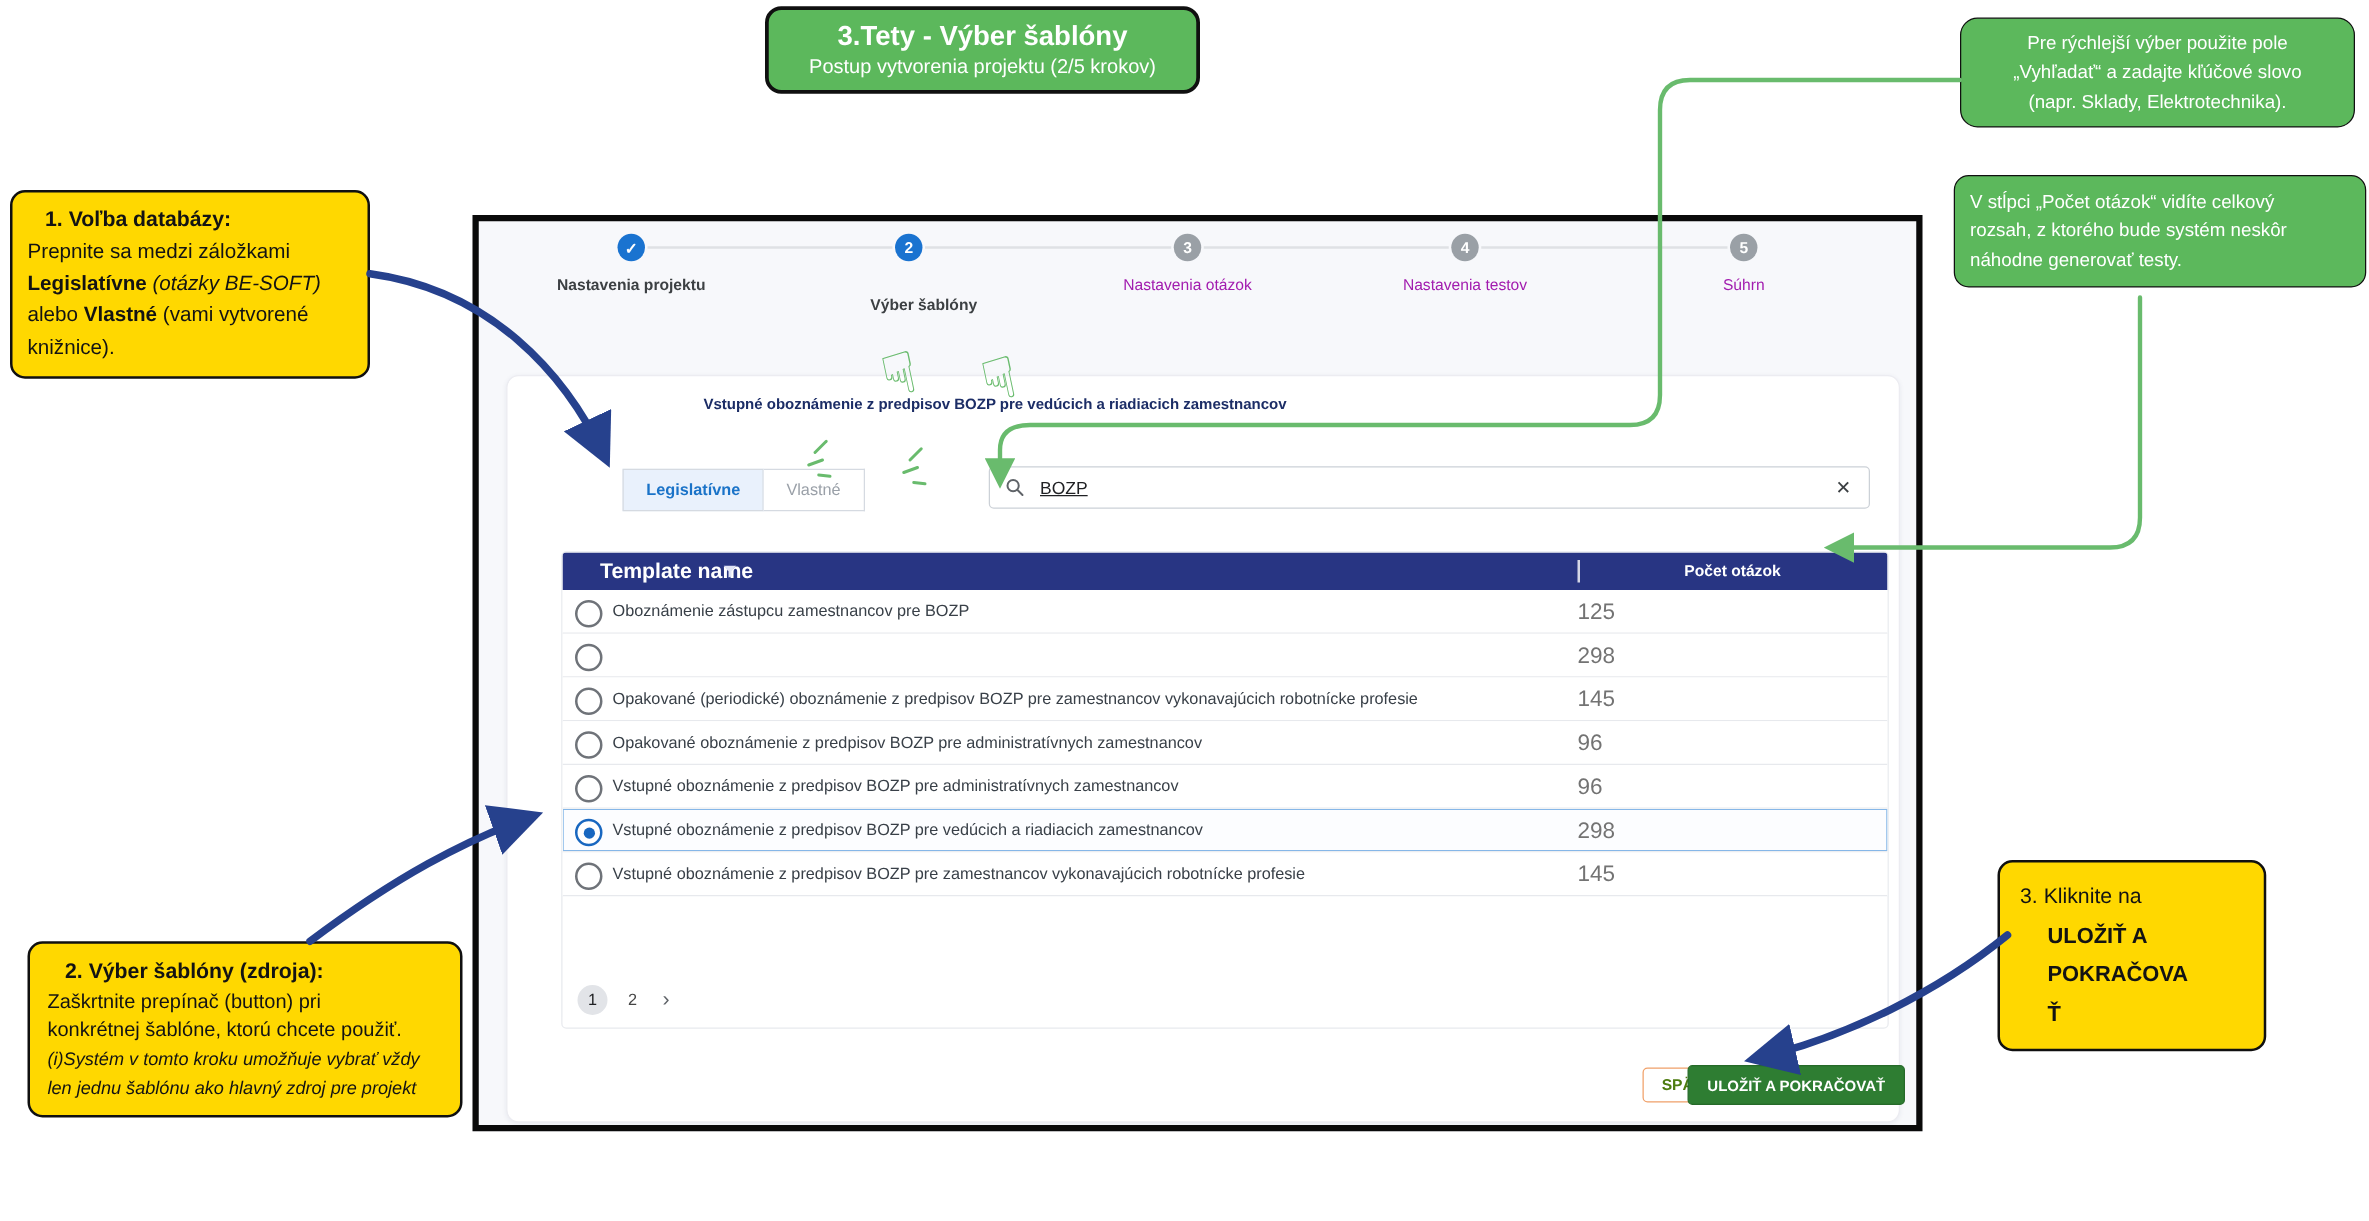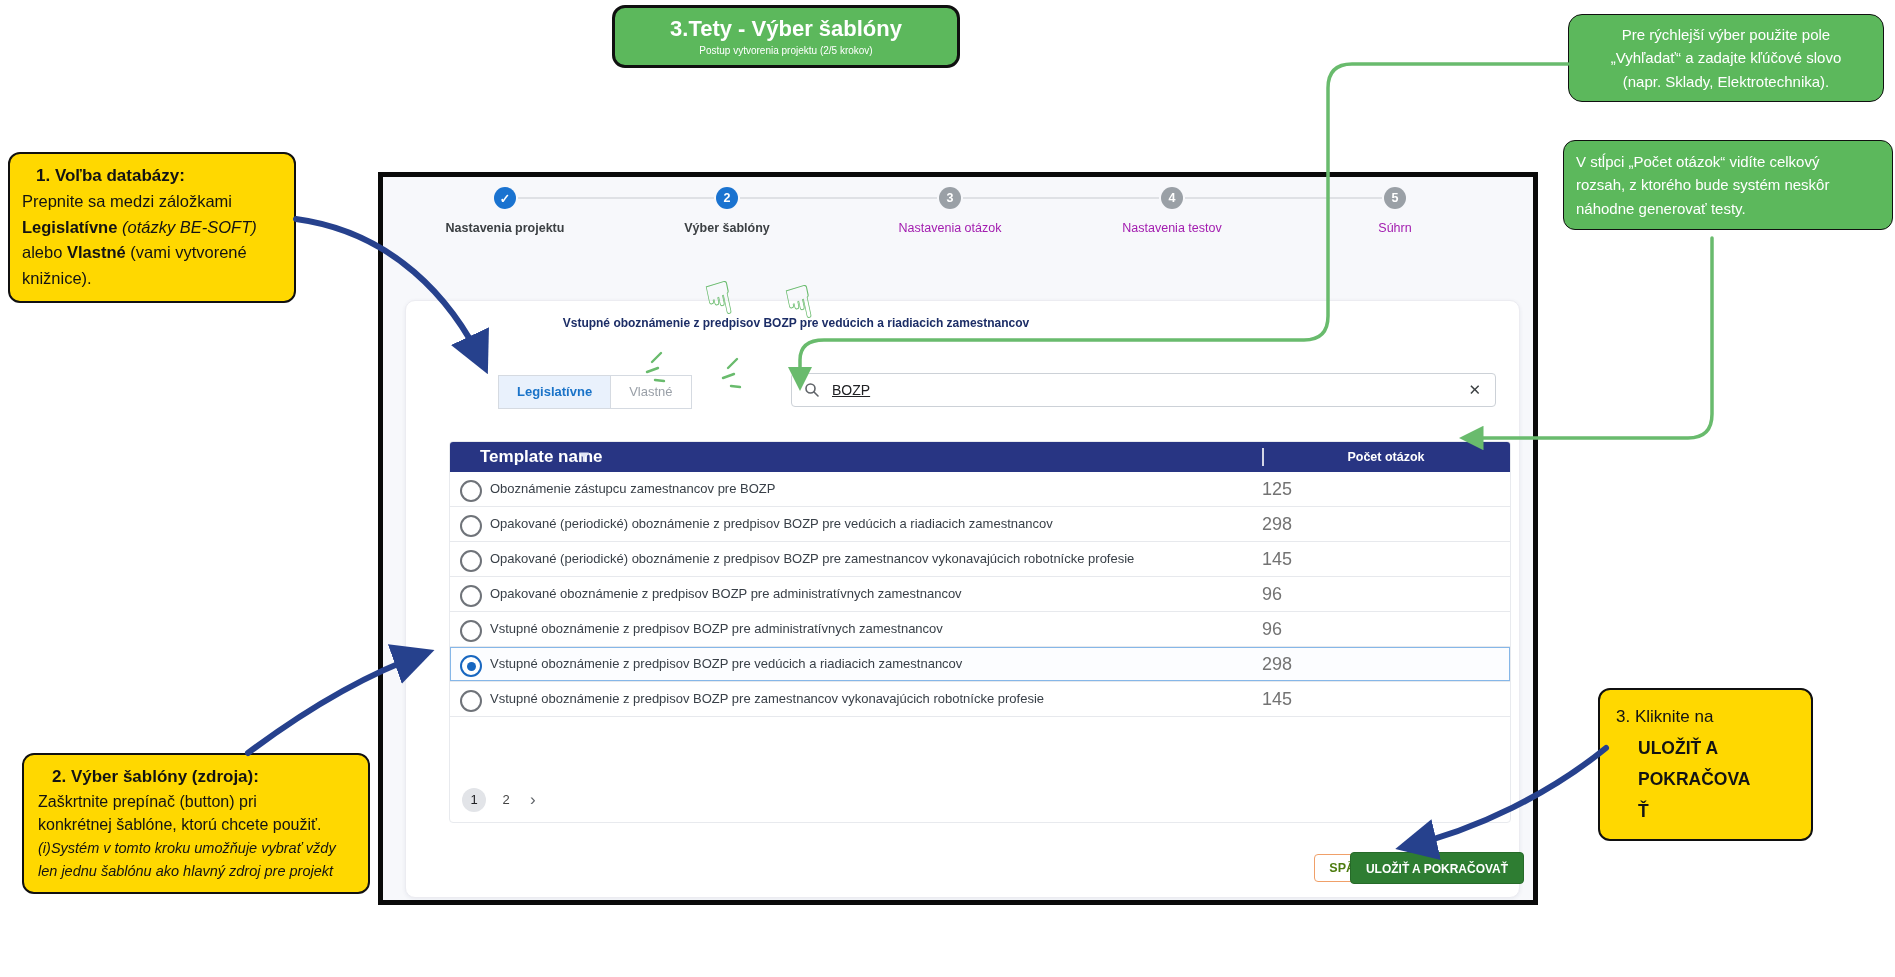--- a/index.html
+++ b/index.html
@@ -8,21 +8,21 @@
   .abs{position:absolute;box-sizing:border-box;}
 
   
   .gbox{background:#5CB85C;border:2px solid #101010;border-radius:14px;color:#fff;text-align:center;}
   .ybox{background:#FFD800;border:2px solid #101010;border-radius:12px;color:#131313;}
   .rl span.b{font-weight:bold;}
   .rl span.i{font-style:italic;}
 
   #title-box{left:612px;top:5px;width:348px;padding:7px 8px 9px;border-width:3px;border-radius:13px;}
   #title-box .t1{font-size:22px;font-weight:bold;line-height:1.25;}
-  #title-box .t2{font-size:10px;margin-top:2px;}
+  #title-box .t2{font-size:16px;margin-top:2px;}
 
   #tip-search{left:1568px;top:14px;width:316px;padding:8px 6px;font-size:15px;line-height:1.55;border-width:1.5px;}
   #tip-count{left:1563px;top:140px;width:330px;padding:9px 12px;font-size:15px;line-height:1.55;text-align:left;border-width:1.5px;border-radius:12px;}
 
   #note1{left:8px;top:152px;width:288px;padding:9px 12px;font-size:16.5px;line-height:1.55;}
   #note1 .rl:first-child{padding-left:14px;font-size:17px;}
   #note2{left:22px;top:753px;width:348px;padding:10px 14px;font-size:16px;line-height:1.45;}
   #note2 .rl:first-child{padding-left:14px;font-size:17px;}
   #note2 .rl span.i{font-size:14.5px;}
   #note3{left:1598px;top:688px;width:215px;min-height:140px;padding:12px 10px 12px 16px;font-size:17px;line-height:1.8;}
@@ -127,21 +127,21 @@
       <div class="rl"><span class="b">Ť</span></div>
     </div>
 
   <div class="abs" id="appwin">
     <div id="stepper">
         <div class="step-circle done" style="left: 111px;">✓</div>
         <div class="step-line" style="left: 135px; width: 196px;"></div>
         <div class="step-label on" style="left: 42px;">Nastavenia projektu</div>
         <div class="step-circle active" style="left: 333px;">2</div>
         <div class="step-line" style="left: 357px; width: 197px;"></div>
-        <div class="step-label on" style="left: 264px;">Výber šablóny</div>
+        <div class="step-label on" style="left: 276px; margin-top: 16px;">Výber šablóny</div>
         <div class="step-circle todo" style="left: 556px;">3</div>
         <div class="step-line" style="left: 580px; width: 196px;"></div>
         <div class="step-label" style="left: 487px;">Nastavenia otázok</div>
         <div class="step-circle todo" style="left: 778px;">4</div>
         <div class="step-line" style="left: 802px; width: 197px;"></div>
         <div class="step-label" style="left: 709px;">Nastavenia testov</div>
         <div class="step-circle todo" style="left: 1001px;">5</div>
         <div class="step-label" style="left: 932px;">Súhrn</div>
       </div>
 
@@ -172,21 +172,20 @@
           <span id="th-count">Počet otázok</span>
         </div>
         <div id="tbody">
             <div class="trow">
               <span class="radio"></span>
               <span class="tname">Oboznámenie zástupcu zamestnancov pre BOZP</span>
               <span class="tcount">125</span>
             </div>
             <div class="trow">
               <span class="radio"></span>
-              <span class="tname">Opakované (periodické) oboznámenie z predpisov BOZP pre vedúcich a riadiacich zamestnancov</span>
               <span class="tcount">298</span>
             </div>
             <div class="trow">
               <span class="radio"></span>
               <span class="tname">Opakované (periodické) oboznámenie z predpisov BOZP pre zamestnancov vykonavajúcich robotnícke profesie</span>
               <span class="tcount">145</span>
             </div>
             <div class="trow">
               <span class="radio"></span>
               <span class="tname">Opakované oboznámenie z predpisov BOZP pre administratívnych zamestnancov</span>

